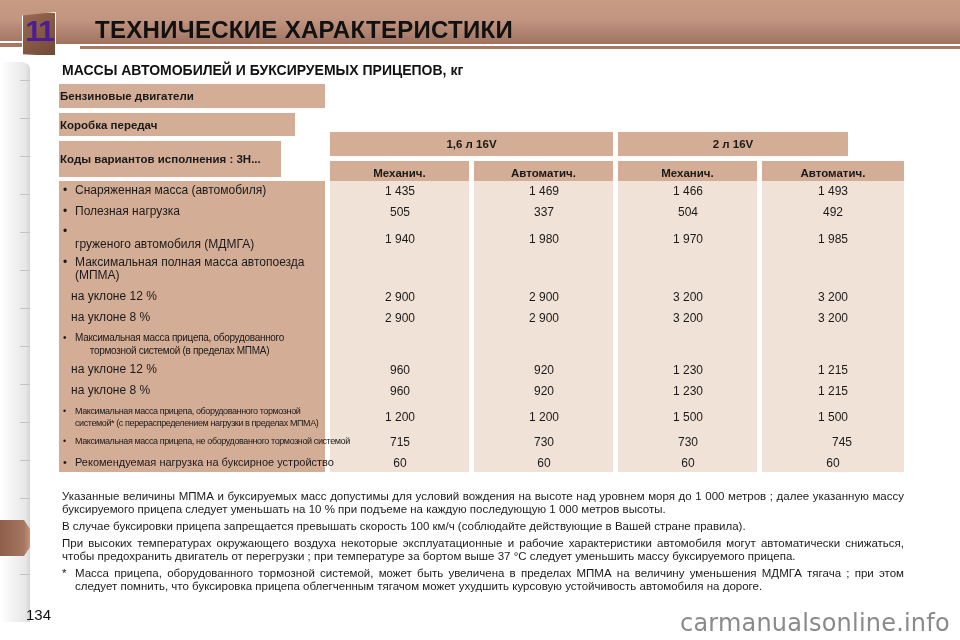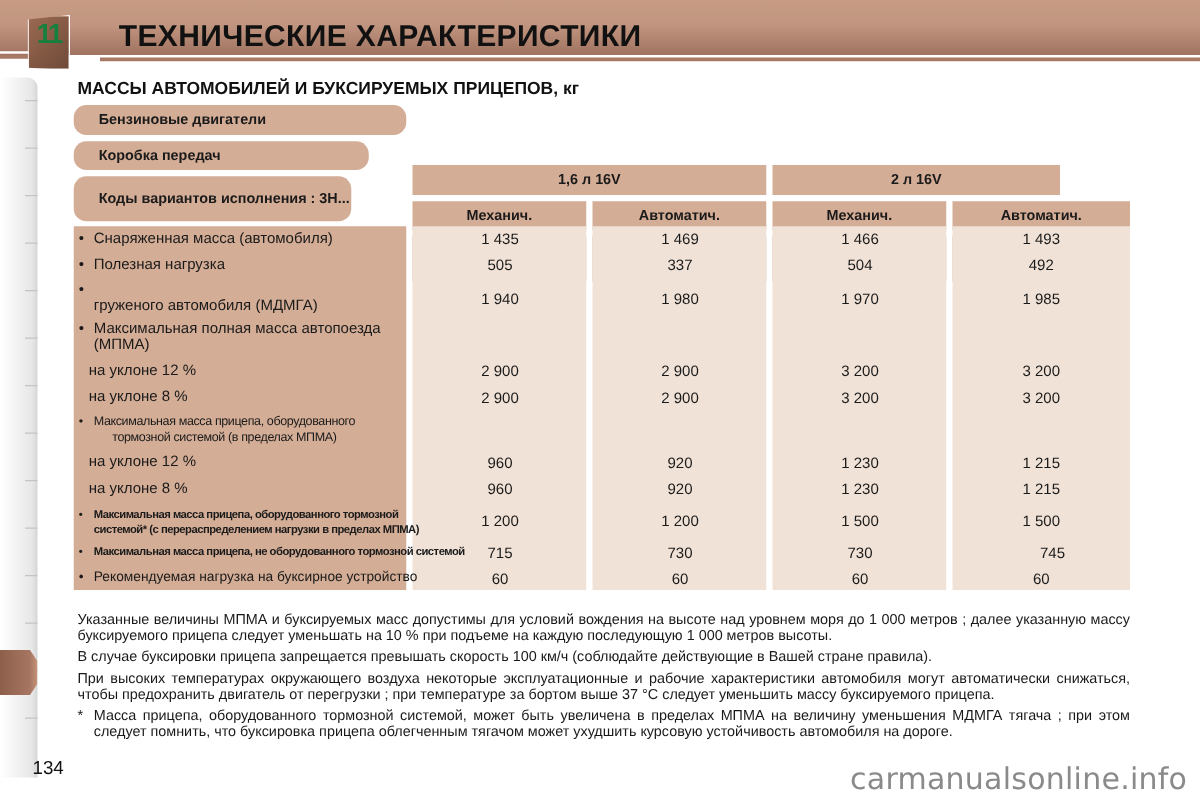--- a/index.html
+++ b/index.html
@@ -19,21 +19,21 @@
     letter-spacing:0.3px; color:#111;
   }
   .chapter-tab {
     position:absolute; left:22px; top:12px; width:32px; height:42px;
     background:linear-gradient(135deg,#9b6a52,#6f4a38);
     clip-path:polygon(0 8%,100% 0,100% 100%,0 96%);
     border:1px solid #fff;
   }
   .chapter-num {
     position:absolute; left:25px; top:14px; width:28px; text-align:center;
-    font-size:22px; font-weight:bold; color:#15803d; letter-spacing:-2px;
+    font-size:30px; font-weight:bold; color:#4c1d95; letter-spacing:-2px;
   }
   .left-stub { position:absolute; left:0; top:44px; width:24px; height:3px; background:#a87965; }
   .left-stub2 { position:absolute; left:0; top:41px; width:24px; height:2px; background:#fff; }
 
   
   .rail {
     position:absolute; left:0; top:62px; width:30px; height:560px;
     background:linear-gradient(to right,#ffffff,#e7e7e7 85%,#d5d5d5);
     border-top-right-radius:8px;
   }
@@ -44,27 +44,27 @@
     clip-path:polygon(0 0,80% 0,100% 25%,100% 75%,80% 100%,0 100%);
   }
 
   .section-title {
     position:absolute; left:62px; top:62px; font-size:14px; font-weight:bold; color:#111;
   }
 
   
   .cell { position:absolute; box-sizing:border-box; }
   .hdr { background:#d4ad96; font-weight:bold; font-size:11.5px; display:flex; align-items:center; }
-  .hdr.left { padding-left:20px;border-radius:10px; }
+  .hdr.left { padding-left:1px; }
   .hdr.center { justify-content:center;margin-top:48px; }
   .body-left { background:#d4ad96; }
   .body-col { background:#f0e2d7; }
   .lbl { position:absolute; left:64px; font-size:12px; line-height:13px; color:#1a1a1a; white-space:nowrap; }
   .lbl.small { font-size:10px; letter-spacing:-0.3px;text-align:center; }
-  .lbl.tiny { font-size:9px; letter-spacing:-0.4px;font-weight:bold; }
+  .lbl.tiny { font-size:9px; letter-spacing:-0.4px; }
   .bullet::before { content:"•"; position:absolute; left:-1px; }
   .ind { padding-left:11px; }
   .sub { padding-left:7px; }
   .val { position:absolute; font-size:12px; text-align:center; width:140px; color:#1a1a1a; }
 
   
   .notes { position:absolute; left:62px; top:490px; width:842px; font-size:11.5px; line-height:13px; color:#1a1a1a; }
   .notes p { margin:0 0 4px 0; text-align:justify; }
   .notes .foot { position:relative; padding-left:13px; }
   .notes .foot .star { position:absolute; left:0; top:0; }

